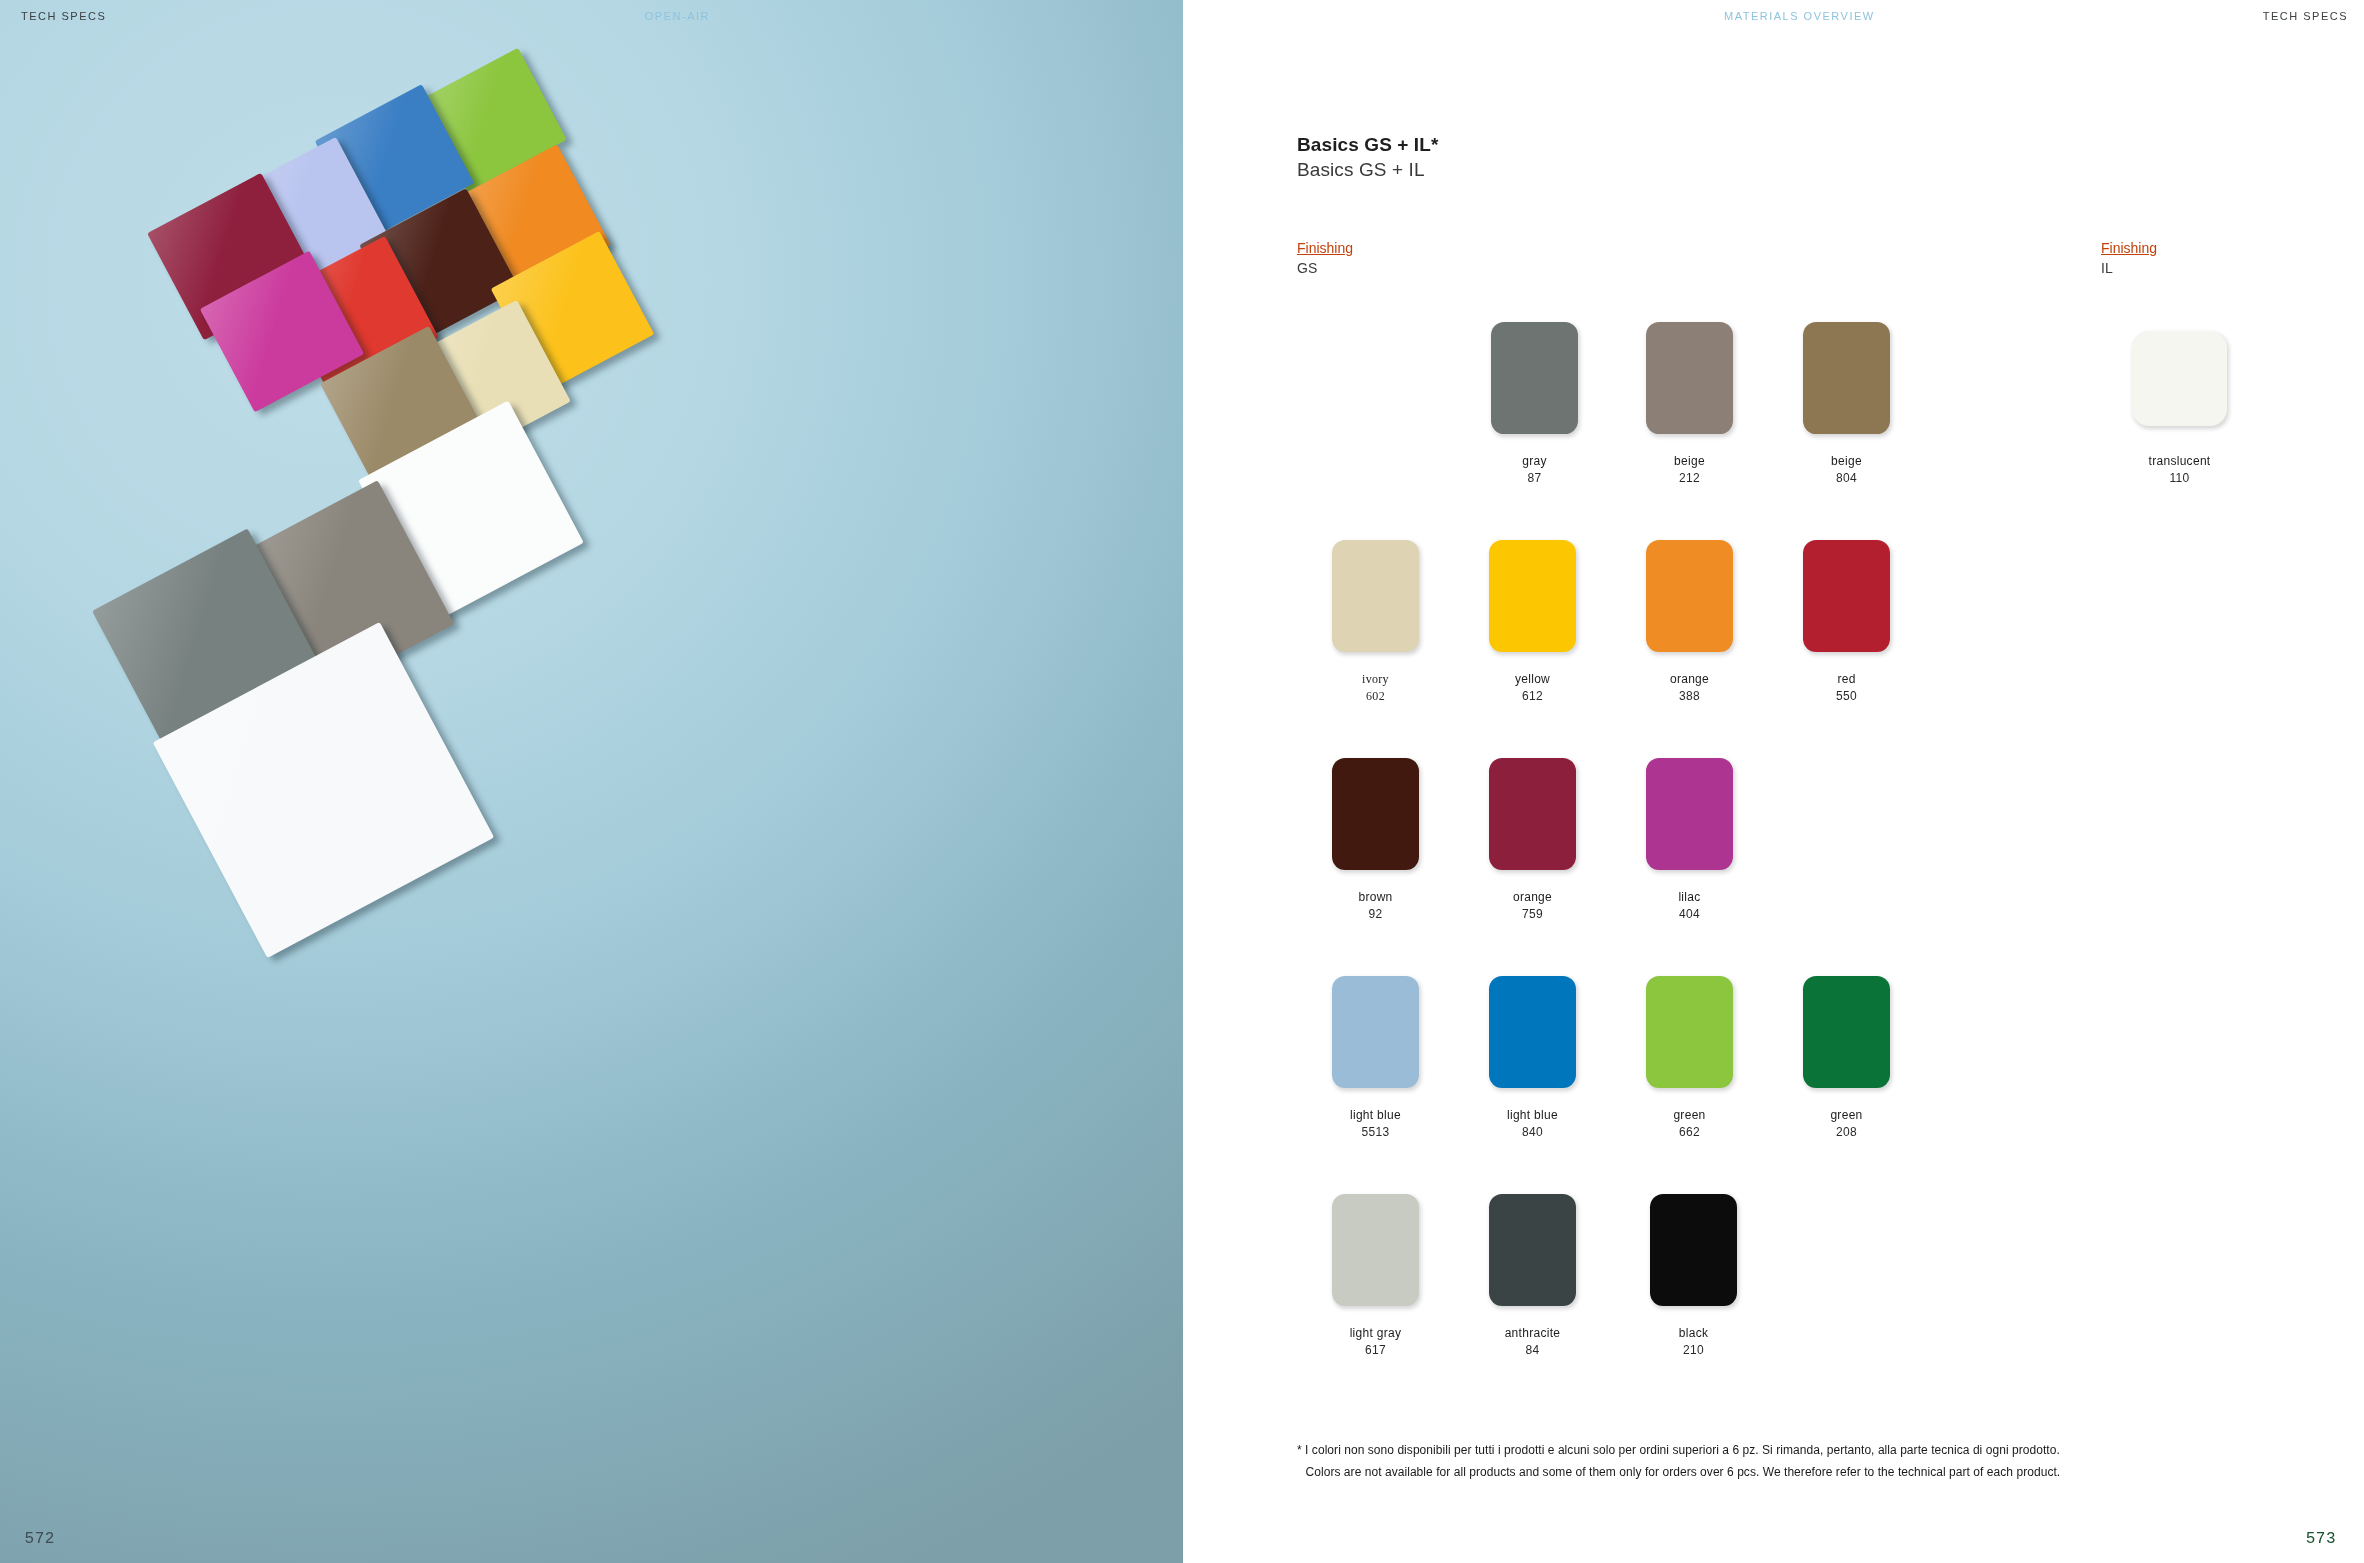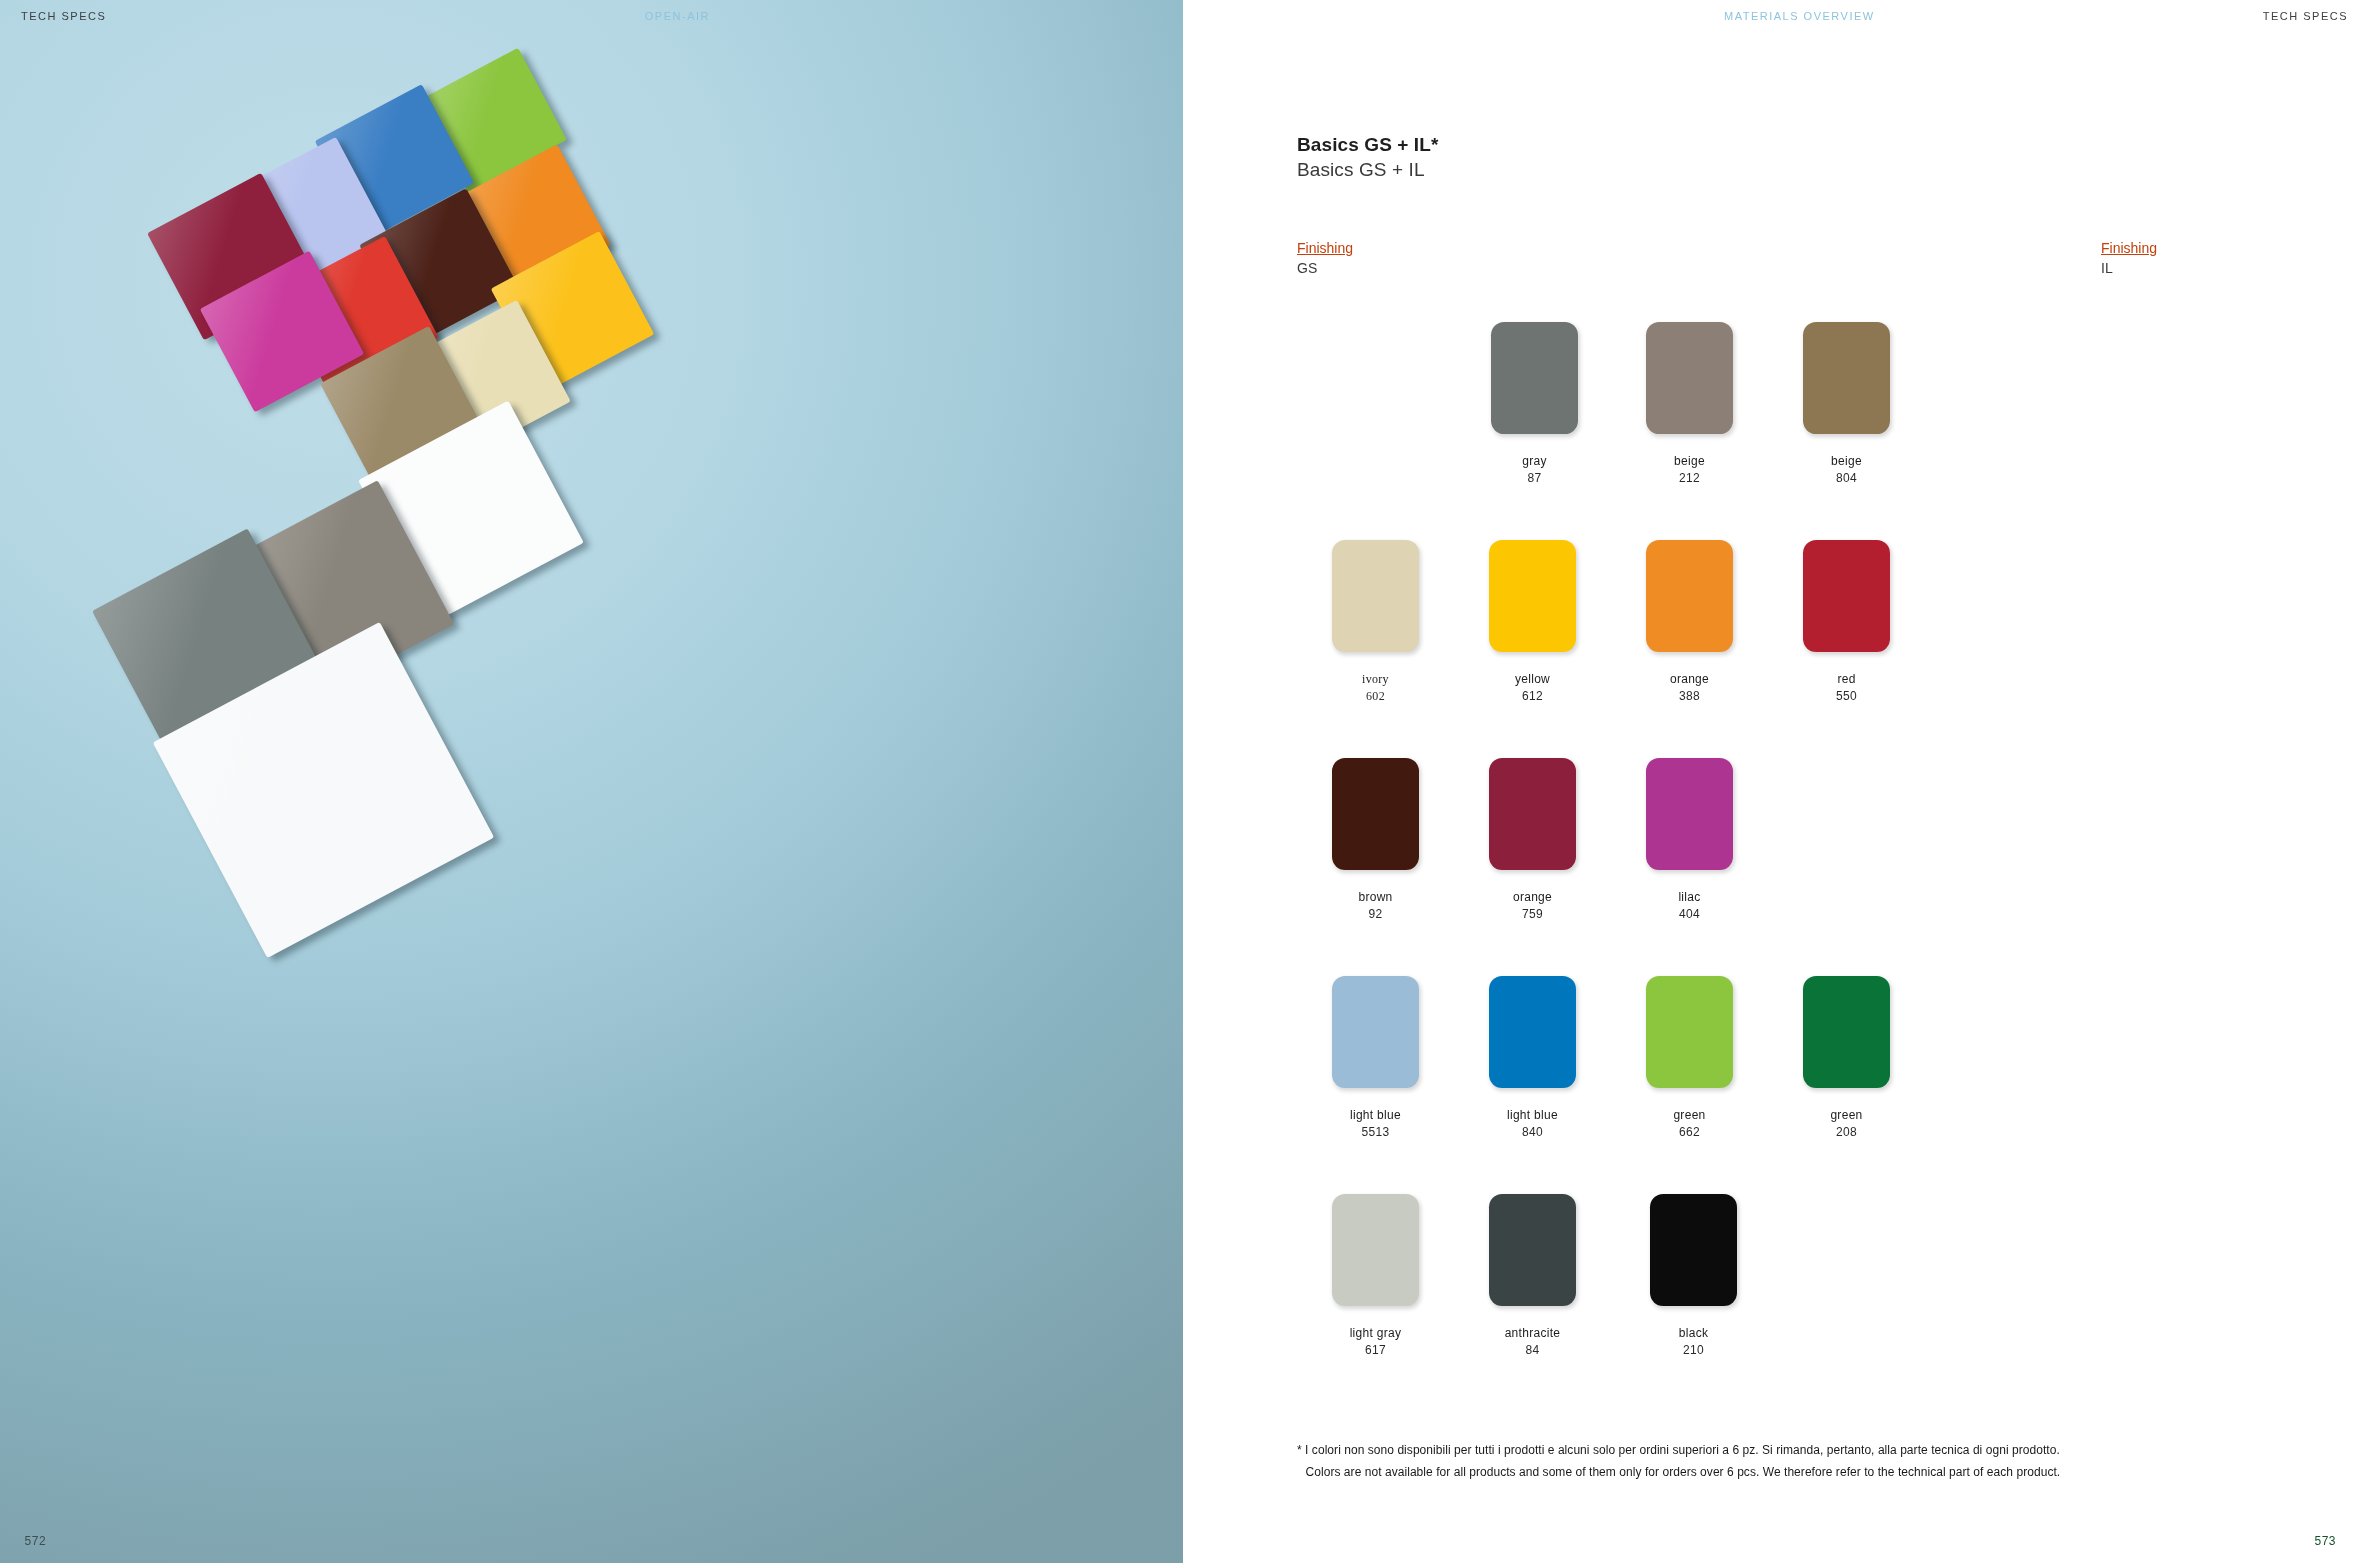--- a/index.html
+++ b/index.html
@@ -36,21 +36,21 @@
   }
   .runhead.dark{color:#3c4043;}
   .runhead.blue{color:#8ec3dd;}
   .rh-l-left{left:21px;}
   .rh-l-right{right:473px;}
   .rh-r-left{left:541px;}
   .rh-r-right{right:17px;}
 
   .folio{
     position:absolute;bottom:15px;
-    font-size:12px;color:#4a545a;letter-spacing:0.5px;
+    font-size:16px;color:#4a545a;letter-spacing:0.5px;font-family:Liberation Mono, monospace;
   }
   .folio-left{left:24.6px;color:#3f4c52;}
   .folio-right{right:29px;color:#14532d;}
 
   
   .tile{
     position:absolute;
     border-radius:2.8px;
     box-shadow:3.8px 6.6px 6.6px rgba(10,25,35,.34);
   }
@@ -164,20 +164,25 @@
             <div class="scell" style="left: 314px;">
               <div class="chip" style="background: rgb(139, 127, 118);"></div>
               <div class="cname">beige</div>
               <div class="ccode">212</div>
             </div>
             <div class="scell" style="left: 471px;">
               <div class="chip" style="background: rgb(141, 119, 83);"></div>
               <div class="cname">beige</div>
               <div class="ccode">804</div>
             </div>
+            <div class="il-cell">
+              <div class="chip square" style="background: rgb(245, 246, 239); margin-top: 8.5px;"></div>
+              <div class="cname" style="margin-top: 27.4px;">translucent</div>
+              <div class="ccode">110</div>
+            </div>
           </div>
           <div class="srow">
             <div class="scell" style="left: 0px; font-family: Liberation Serif, serif;">
               <div class="chip" style="background: rgb(222, 211, 179);"></div>
               <div class="cname">ivory</div>
               <div class="ccode">602</div>
             </div>
             <div class="scell" style="left: 157px;">
               <div class="chip" style="background: rgb(252, 198, 0);"></div>
               <div class="cname">yellow</div>

